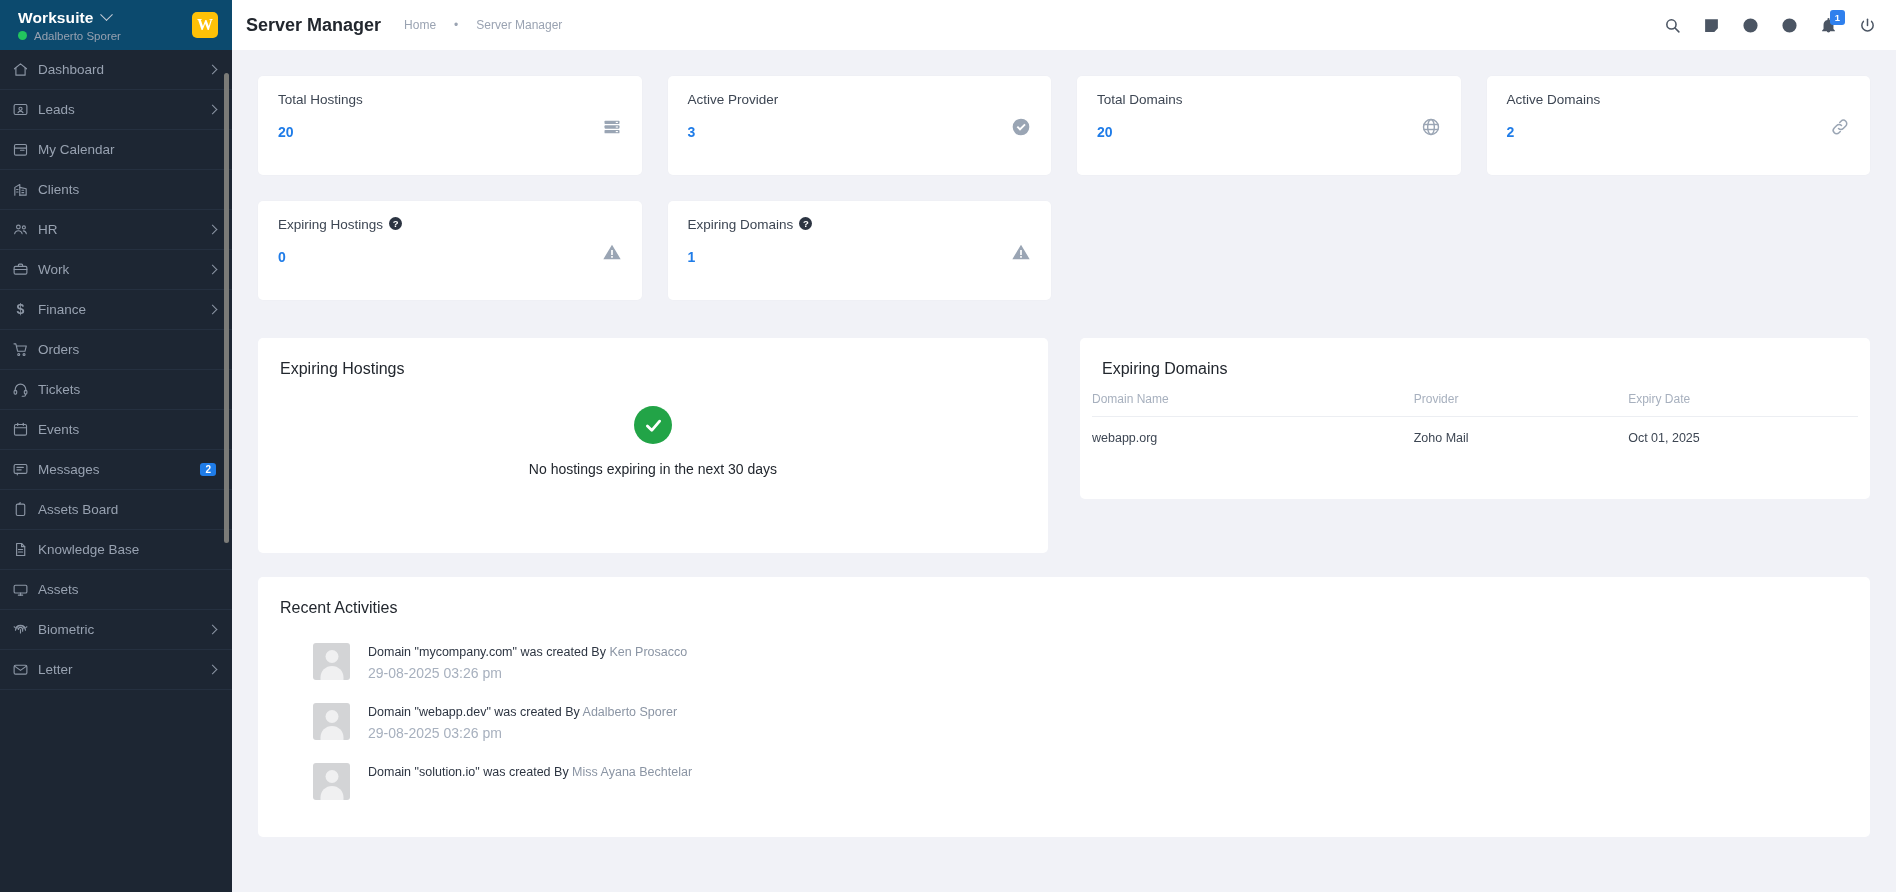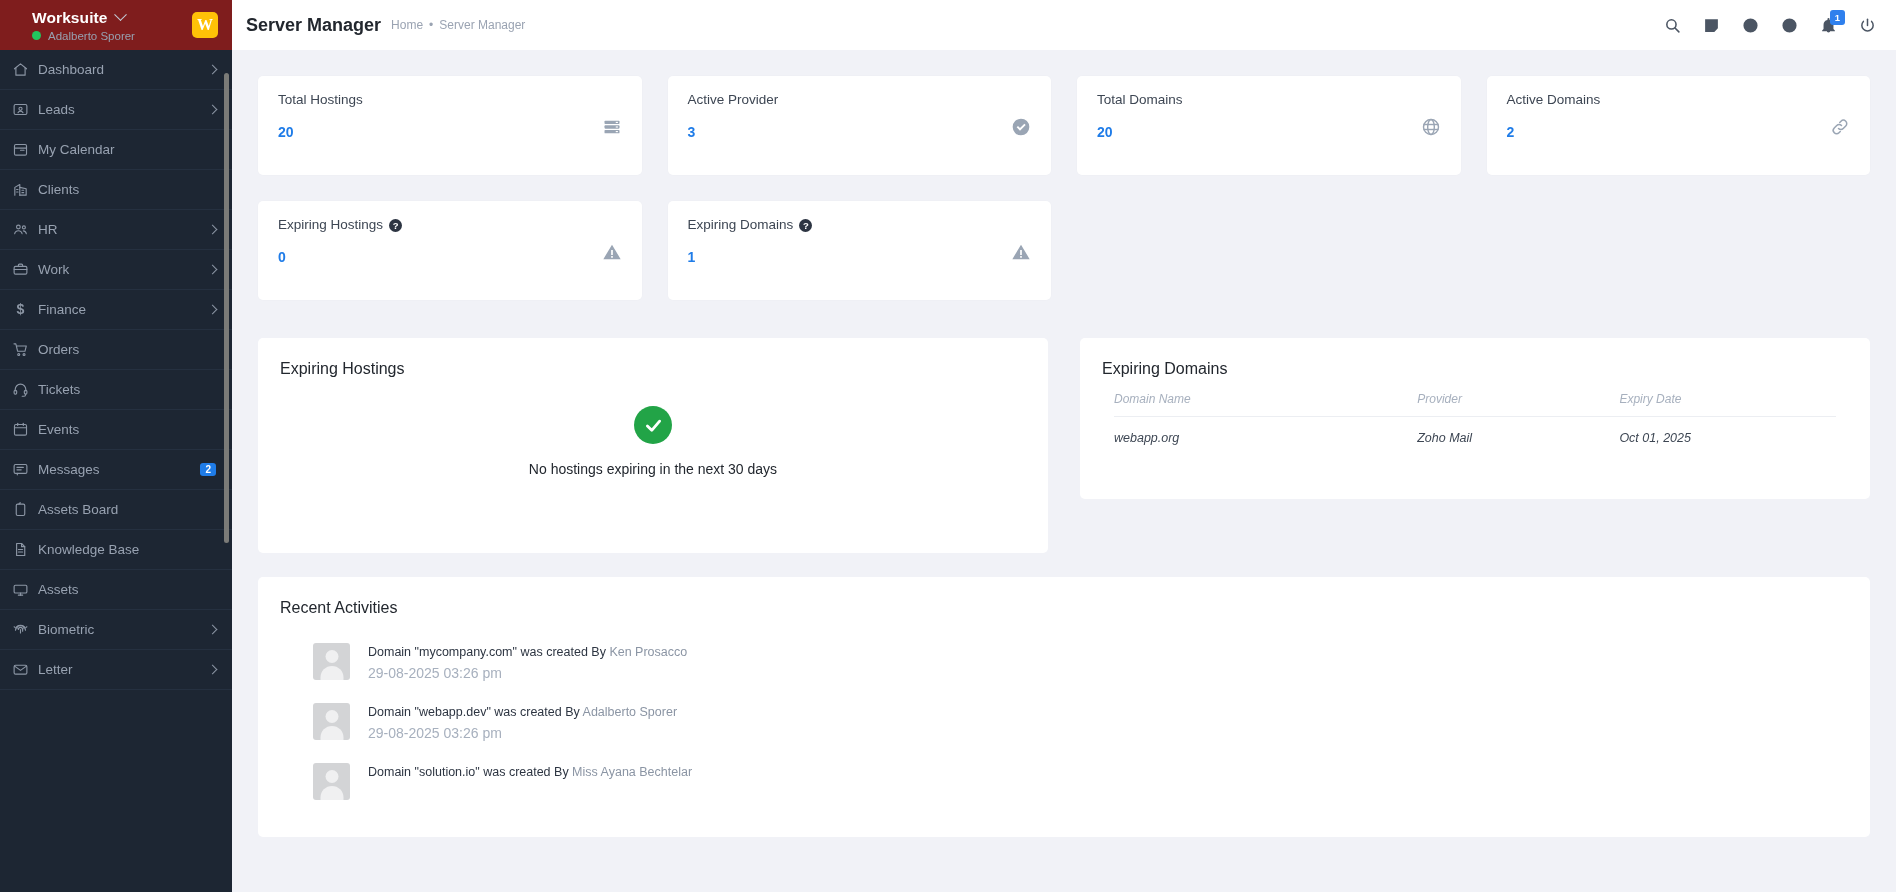--- a/index.html
+++ b/index.html
@@ -14,23 +14,23 @@
 
   
   .sidebar {
     width: 232px; min-width: 232px; height: 892px;
     background: #1d2633;
     position: relative;
     overflow: hidden;
   }
   .sb-head {
     height: 50px;
-    background: #7f1d1d;
+    background: #0c4a6e;
     display: flex; align-items: center;
-    padding: 0 14px 0 32px;
+    padding: 0 14px 0 18px;
     position: relative;
   }
   .sb-head-text { flex: 1; }
   .sb-brand-row { display: flex; align-items: center; gap: 8px; }
   .sb-brand {
     color: #ffffff; font-size: 15.5px; font-weight: bold; letter-spacing: .1px;
   }
   .chev-dn {
     width: 9px; height: 9px; border-right: 1.6px solid #c3cbd6; border-bottom: 1.6px solid #c3cbd6;
     transform: rotate(45deg) translate(-2px,-2px); display:inline-block;
@@ -70,21 +70,21 @@
   }
 
   
   .main { flex: 1; height: 892px; overflow: hidden; background: #f1f2f7; }
   .topbar {
     height: 50px; background: #fff;
     display: flex; align-items: center;
     padding: 0 20px 0 14px;
   }
   .page-title { font-size: 18px; font-weight: bold; color: #22272e; }
-  .crumbs { margin-left: 10px; font-size: 12px; color: #9aa3b2; display: flex; align-items: flex-start; gap: 6px; }
+  .crumbs { margin-left: 23px; font-size: 12px; color: #9aa3b2; display: flex; align-items: flex-start; gap: 18px; }
   .crumb-sep { font-size: 12px; color: #9aa3b2; }
   .crumb-cur { color: #9aa3b2; }
   .top-actions { margin-left: auto; display: flex; align-items: center; gap: 22px; color: #4b5563; }
   .tb-ico { position: relative; display: flex; align-items: center; justify-content: center; cursor: pointer; color:#4b5563; }
   .tb-ico svg { display:block; }
   .bell-badge {
     position: absolute; top: -7px; right: -8px;
     background: #2f80ed; color: #fff; font-size: 9.5px; font-weight: bold;
     border-radius: 3px; min-width: 15px; height: 15px;
     display: flex; align-items: center; justify-content: center; padding: 0 3px;
@@ -92,21 +92,21 @@
 
   .content { padding: 26px 26px 0 26px; height: 842px; overflow: hidden; }
 
   
   .stat-grid { display: grid; grid-template-columns: repeat(4, 1fr); gap: 26px; }
   .stat-card {
     background: #fff; border-radius: 5px; height: 99px;
     padding: 16px 20px 0 20px; position: relative;
     box-shadow: 0 0 0 1px rgba(0,0,0,.008);
   }
-  .stat-title { font-size: 13.5px; color: #3d4653; display: flex; align-items: flex-end; gap: 6px; }
+  .stat-title { font-size: 13.5px; color: #3d4653; display: flex; align-items: flex-start; gap: 6px; }
   .q-mark {
     width: 13px; height: 13px; border-radius: 50%; background: #2c3442;
     color: #fff; font-size: 9.5px; font-weight: bold;
     display: inline-flex; align-items: center; justify-content: center;
   }
   .stat-value { margin-top: 17px; font-size: 14px; color: #1f7ce8; font-weight: bold; }
   .stat-ico { position: absolute; right: 20px; top: 41px; color: #9aa5b4; }
   .stat-ico svg { display: block; }
   .row2 { margin-top: 26px; display: grid; grid-template-columns: repeat(4, 1fr); gap: 26px; }
 
@@ -126,21 +126,21 @@
   .check-circle svg { display: block; }
   .empty-text { margin-top: 17px; font-size: 14px; color: #22272e; }
   .panel-domains { height: 161px; }
   table.dom { width: 100%; border-collapse: collapse; margin-top: 14px; }
   table.dom th {
     text-align: left; font-size: 12px; font-weight: normal; color: #a7b0be;
     padding: 0 0 10px 0;
   }
   table.dom thead tr { border-bottom: 1px solid #eceef2; }
   table.dom td { font-size: 12.5px; color: #3d4653; padding: 14px 0 0 0; }
-  .dom-pad { padding: 0 34px; font-style: italic; }
+  .dom-pad { padding: 0 12px; }
   .c1 { width: 42%; } .c2 { width: 28%; } .c3 { width: 30%; }
 
   
   .recent { margin-top: 24px; background: #fff; border-radius: 5px; height: 260px; overflow: hidden; }
   .recent-h { font-size: 16px; color: #22272e; padding: 22px 22px 0 22px; }
   .act-list { padding: 26px 0 0 55px; }
   .act { display: flex; gap: 18px; margin-bottom: 22px; }
   .avatar {
     width: 37px; height: 37px; min-width: 37px; border-radius: 3px; background: #d3d4d6;
     position: relative; overflow: hidden;

